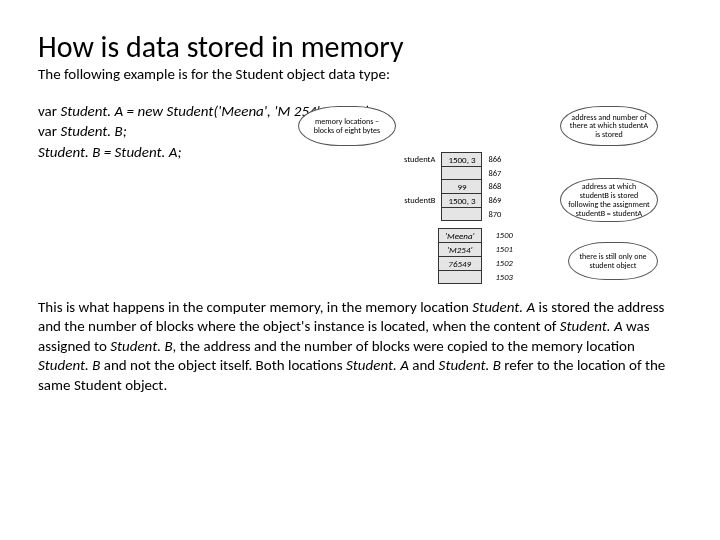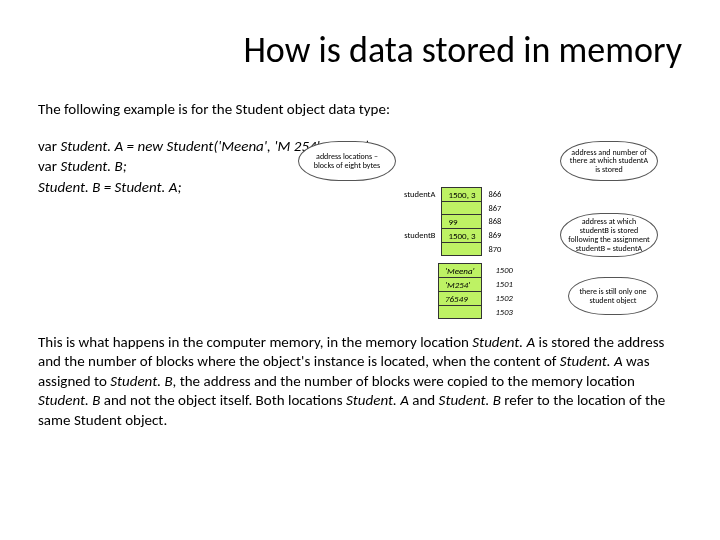--- a/index.html
+++ b/index.html
@@ -6,24 +6,23 @@
   body {
     width: 720px;
     height: 540px;
     background: #fff;
     font-family: Calibri, Arial, sans-serif;
     color: #000;
     padding: 28px 38px 20px 38px;
     position: relative;
   }
   .title {
-    font-size: 36px;
+    font-size: 30px;
     font-weight: 400;
-    text-align: right;
-    margin-bottom: 28px;
+    text-align: left;
   }
   .intro {
     font-size: 15px;
     margin-bottom: 18px;
   }
   .code {
     font-size: 15px;
     font-style: italic;
     line-height: 1.35;
     margin-bottom: 10px;
@@ -58,21 +57,22 @@
   .bub-br { right: 0; bottom: 4px; width: 90px; height: 38px; }
   .table1 {
     position: absolute;
     left: 100px; top: 48px;
     border-collapse: collapse;
     font-size: 9px;
   }
   .table1 td, .table1 th, .table2 td {
     border: 1px solid #333;
     padding: 1px 6px;
-    background: #bef264;
+    text-align: center;
+    background: #e5e5e5;
     height: 13px;
   }
   .table1 .lbl {
     border: none;
     background: transparent;
     text-align: right;
     padding-right: 6px;
     font-size: 8.5px;
   }
   .table1 .addr {
@@ -115,21 +115,21 @@
     <span class="kw">var</span><span> Student. A = </span><span class="kwb">new</span><span> Student('Meena', 'M 254', 76549);</span>
   </div>
   <div>
     <span class="kw">var</span><span> Student. B;</span>
   </div>
   <div>Student. B = Student. A;</div>
 </div>
 
 <div class="diagram-wrap">
   <div class="bubble bub-tl">
-      <span>address locations – blocks of eight bytes</span>
+      <span>memory locations – blocks of eight bytes</span>
     </div>
   <div class="bubble bub-tr">
       <span>address and number of there at which studentA is stored</span>
     </div>
   <div class="bubble bub-br">
       <span>there is still only one student object</span>
     </div>
   <div class="bubble bub-mr">
       <span>address at which studentB is stored following the assignment studentB = studentA</span>
     </div>

